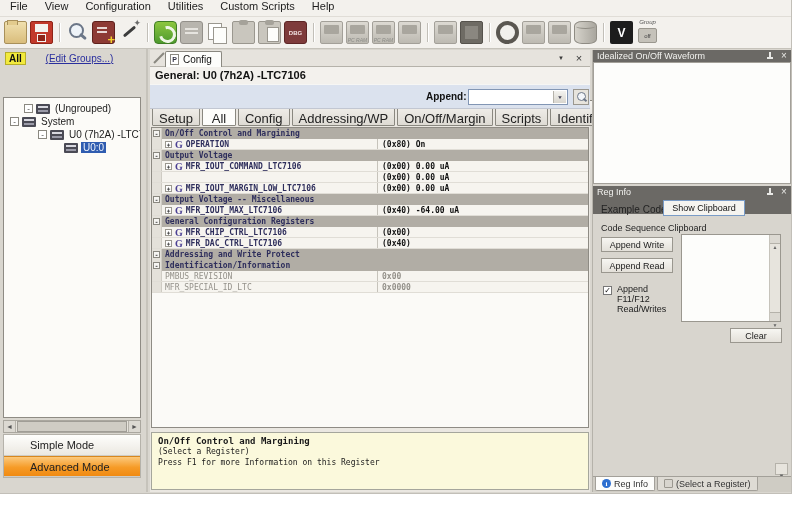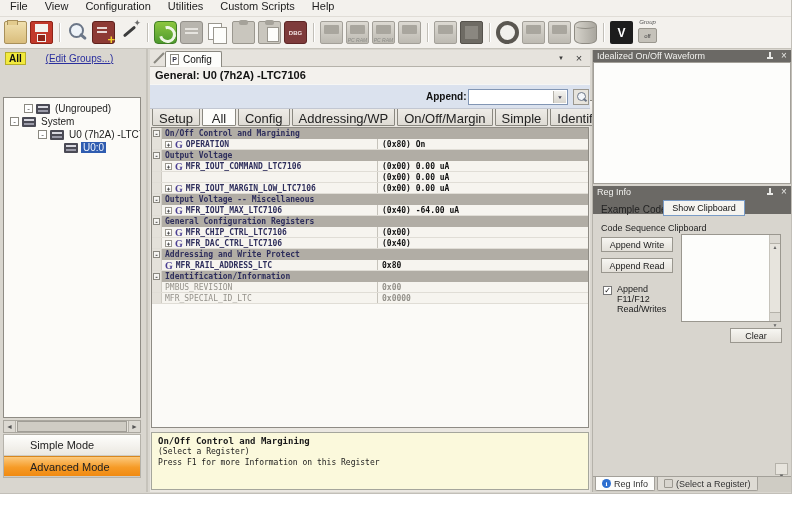--- a/index.html
+++ b/index.html
@@ -393,21 +393,21 @@
           </span>
       <span class="lookup-search-btn"></span>
     </div>
     <div class="reg-tabs">
 
     <span class="rtab">Setup</span>
           <span class="rtab active">All</span>
           <span class="rtab">Config</span>
           <span class="rtab">Addressing/WP</span>
           <span class="rtab">On/Off/Margin</span>
-          <span class="rtab">Simple</span>
+          <span class="rtab">Scripts</span>
           <span class="rtab">Identification</span>
         </div>
     <div class="grid">
 
         <div class="grow sec">
           <span class="gutter">
               <span class="secbox"></span>
             </span>
           <span class="gbody">
 
@@ -518,29 +518,20 @@
           <span class="gutter">
               <span class="secbox"></span>
             </span>
           <span class="gbody">
 
             <span class="rname">Addressing and Write Protect</span>
           </span>
 
         </div>
 
-        <div class="grow hasg">
-          <span class="gutter"></span>
-          <span class="gbody">
-
-            <span class="gicon"></span>
-            <span class="rname">MFR_RAIL_ADDRESS_LTC</span>
-          </span>
-          <span class="rvalue">0x80</span>
-        </div>
 
         <div class="grow sec">
           <span class="gutter">
               <span class="secbox"></span>
             </span>
           <span class="gbody">
 
             <span class="rname">Identification/Information</span>
           </span>
 

